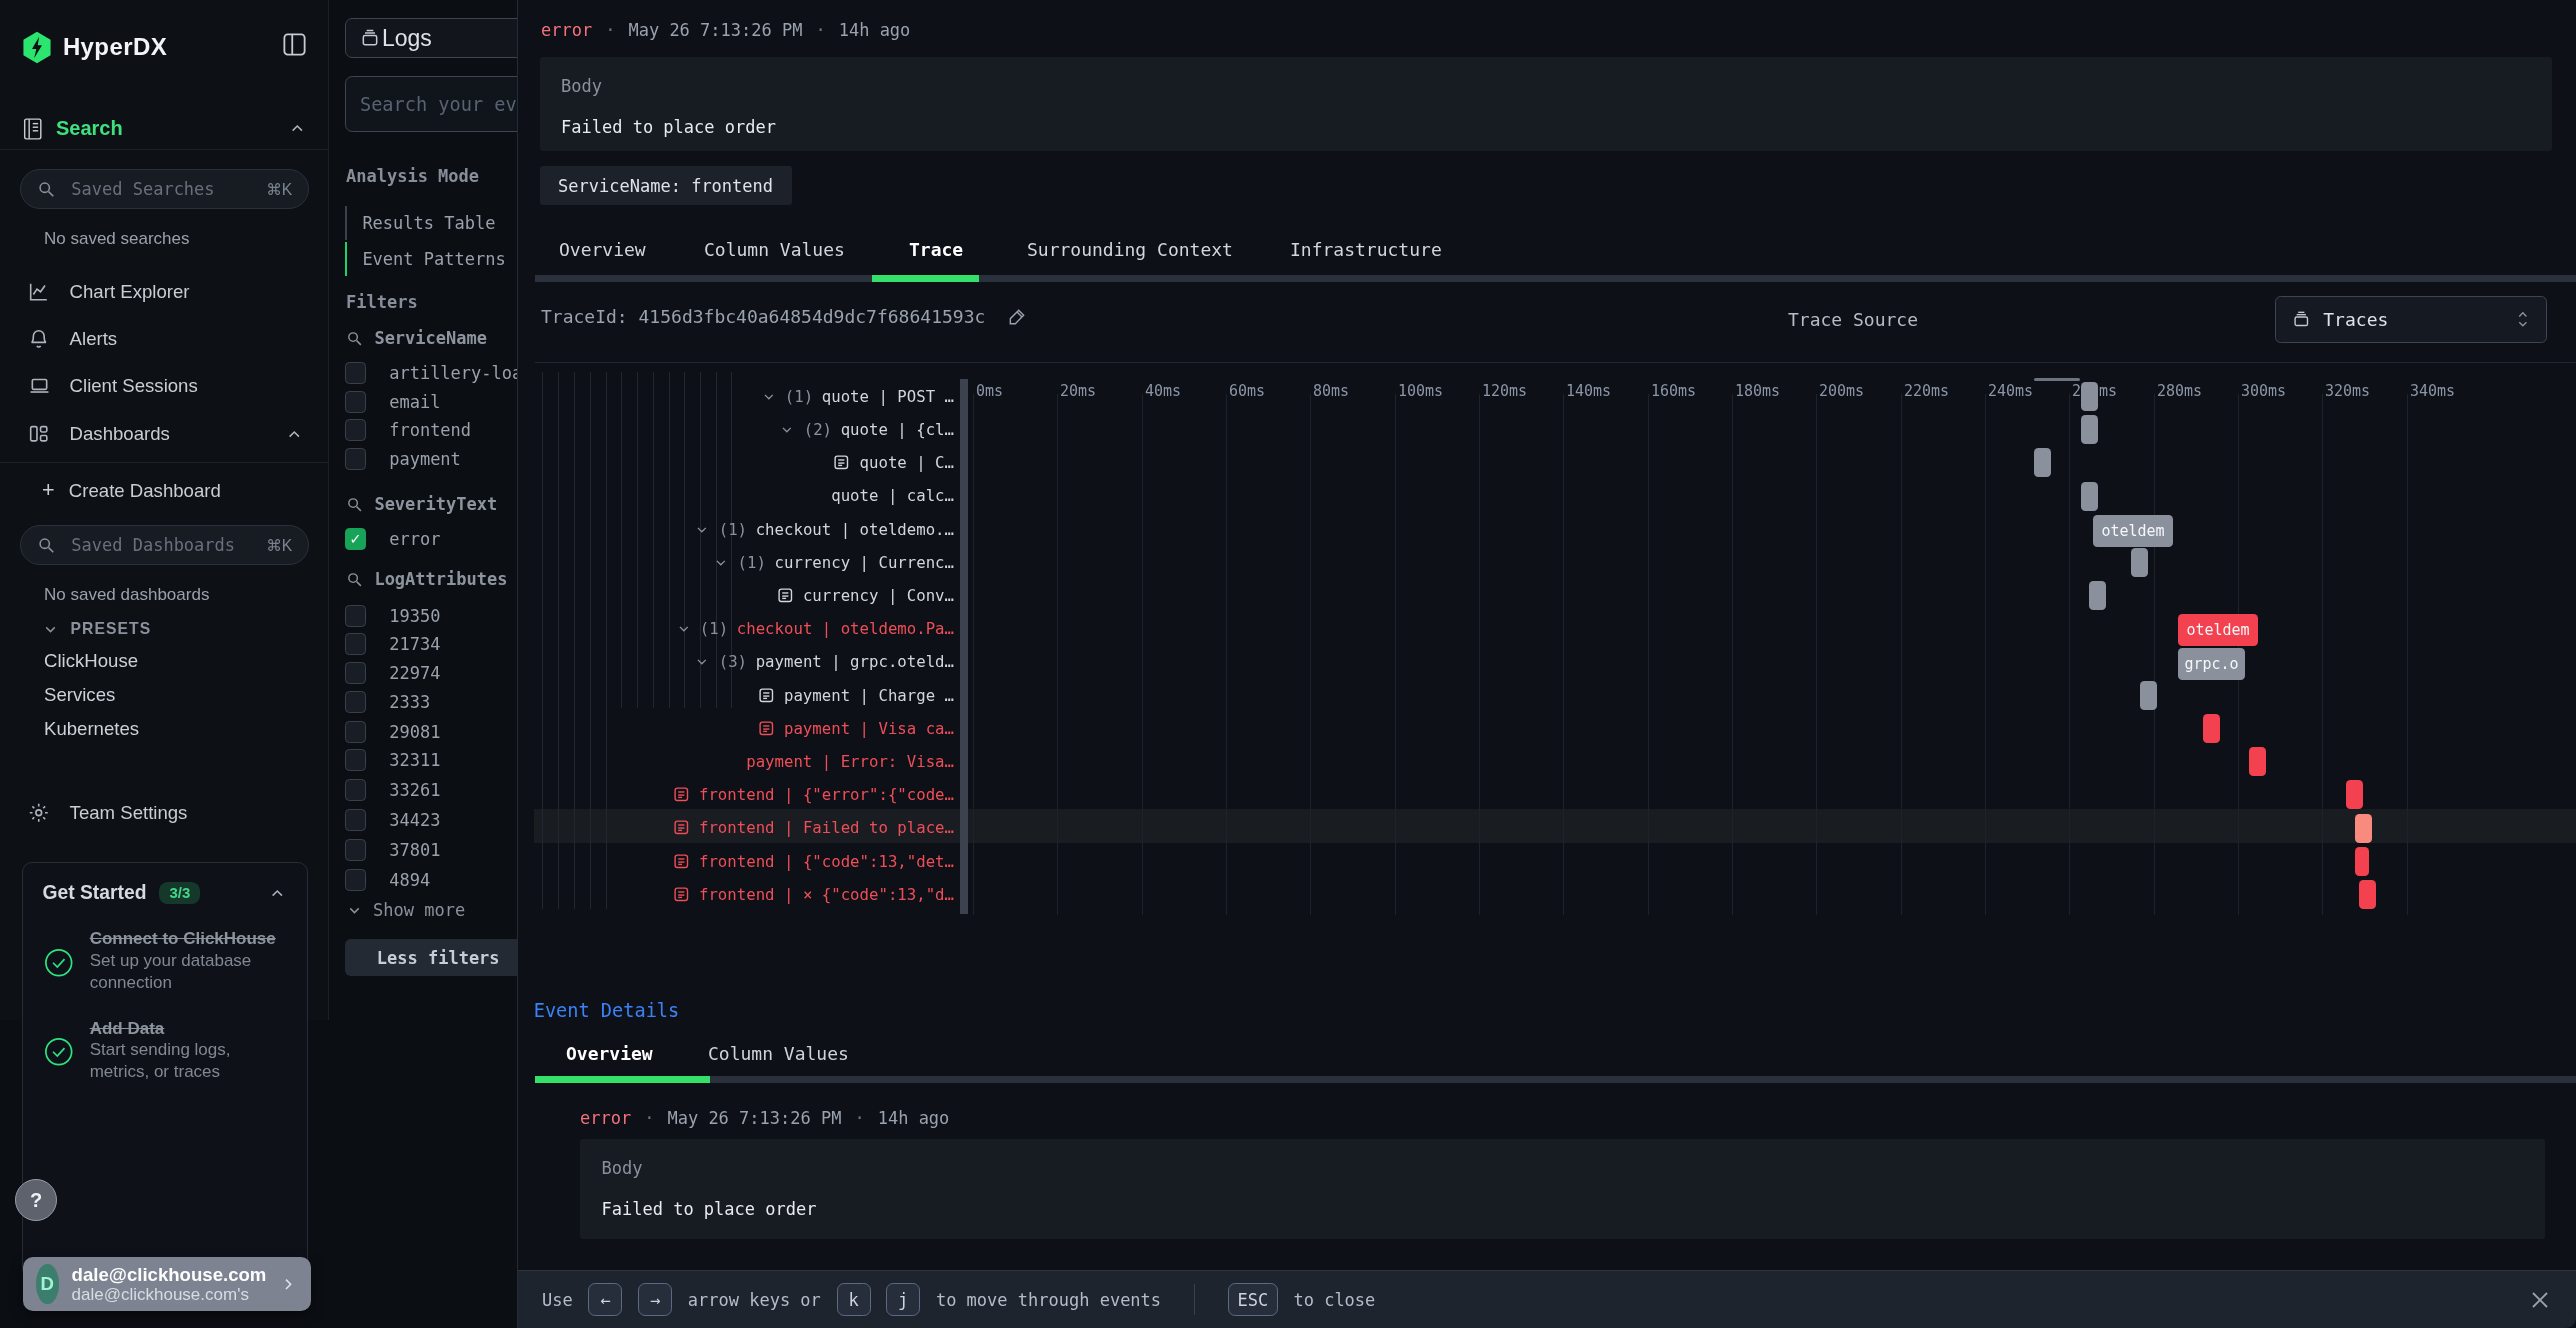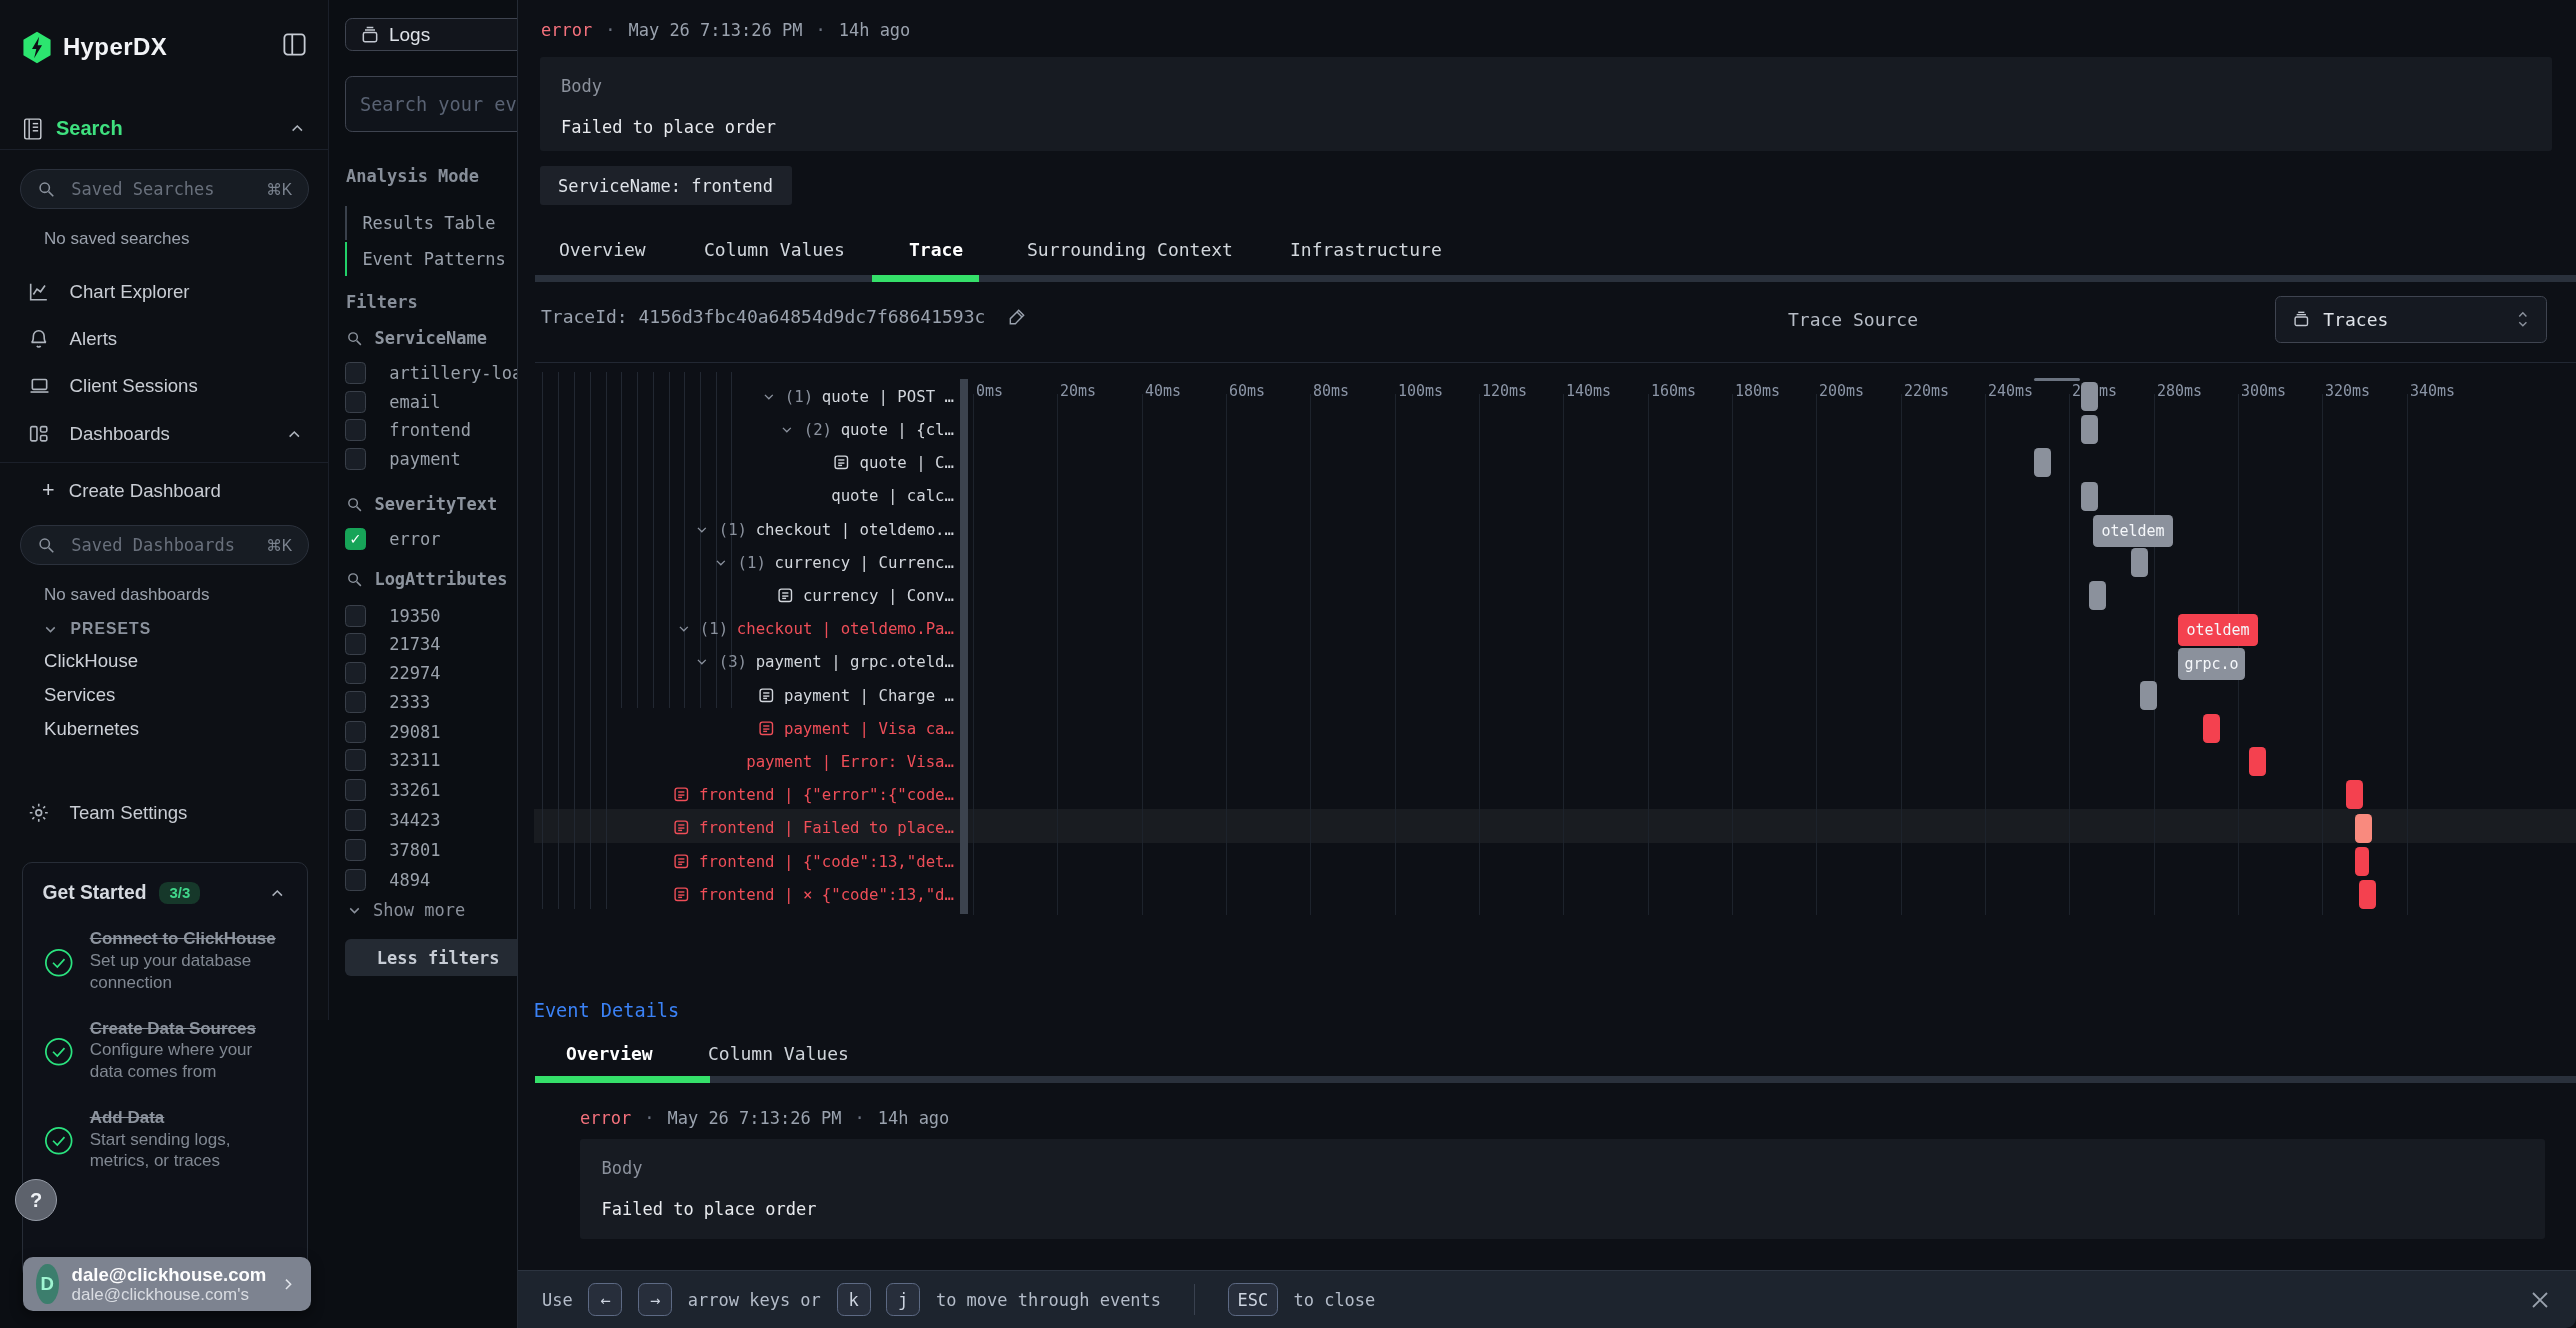--- a/index.html
+++ b/index.html
@@ -60,23 +60,23 @@
     padding:0 13px; gap:13px; box-shadow:0 4.3px 13px rgba(0,0,0,.45); }
   .avatar { width:40px; height:40px; border-radius:50%; background:#3c7e6d; color:#9ff5d2;
     font-weight:bold; font-size:18.6px; display:flex; align-items:center; justify-content:center; }
   .user-chip .name { color:#fdfdfe; font-weight:bold; font-size:18.6px; line-height:1.15; }
   .user-chip .sub { color:#d9dce2; font-size:17px; line-height:1.15; }
   .user-chip .chev { margin-left:auto; color:#e1e4ea; }
 
   
   .searchcol { position:absolute; left:329px; top:0; width:204px; height:1328px;
     background:#0b0e13; }
-  .src-btn { position:absolute; left:15.7px; top:18px; width:187px; height:33px;
+  .src-btn { position:absolute; left:15.7px; top:18px; width:187px; height:40px;
     border:0.7px solid #3f4450; border-radius:7.2px; background:#12151c; display:flex;
-    align-items:center; gap:9px; padding:0 14.3px; color:#dfe3e9; font-size:19px; }
+    align-items:center; gap:2px; padding:0 14.3px; color:#dfe3e9; font-size:23px; }
   .src-btn .dbi { color:#c3c8d1; }
   .search-box { position:absolute; left:15.7px; top:76px; width:187px; height:56px;
     border:0.7px solid #3f4450; border-radius:7.2px; background:#10141b; display:flex;
     align-items:center; padding:0 14.3px; }
   .search-box .ph { color:#596273; font-size:18.6px; white-space:nowrap; }
   .panel-label { position:absolute; left:17px; color:#878e99; font-size:17px; font-weight:bold; }
   .mode-item { position:absolute; left:15.7px; right:0; height:34px; display:flex;
     align-items:center; padding-left:15.7px; color:#9aa1ac; font-size:17px;
     border-left:2.9px solid #3a414c; }
   .mode-item.active { border-left-color:#22d069; }
@@ -311,30 +311,20 @@
         <span class="tx"><span class="t">Connect to ClickHouse</span><br>
         <span class="d">Set up your database connection</span></span>
       </div>
       <div class="gs-item">
         <span class="gs-check">
           <svg width="31.5" height="31.5" viewBox="0 0 44 44" fill="none" stroke="currentColor" stroke-width="2.4">
               <circle cx="22" cy="22" r="18"></circle>
               <polyline points="14,22 20,28 30,17"></polyline>
             </svg>
         </span>
-        <span class="tx"><span class="t">Create Data Sources</span><br>
-        <span class="d">Configure where your data comes from</span></span>
-      </div>
-      <div class="gs-item">
-        <span class="gs-check">
-          <svg width="31.5" height="31.5" viewBox="0 0 44 44" fill="none" stroke="currentColor" stroke-width="2.4">
-              <circle cx="22" cy="22" r="18"></circle>
-              <polyline points="14,22 20,28 30,17"></polyline>
-            </svg>
-        </span>
         <span class="tx"><span class="t">Add Data</span><br>
         <span class="d">Start sending logs, metrics, or traces</span></span>
       </div>
     </div>
 
     <div class="help-fab">?</div>
 
     <div class="user-chip">
       <div class="avatar">D</div>
       <div>

